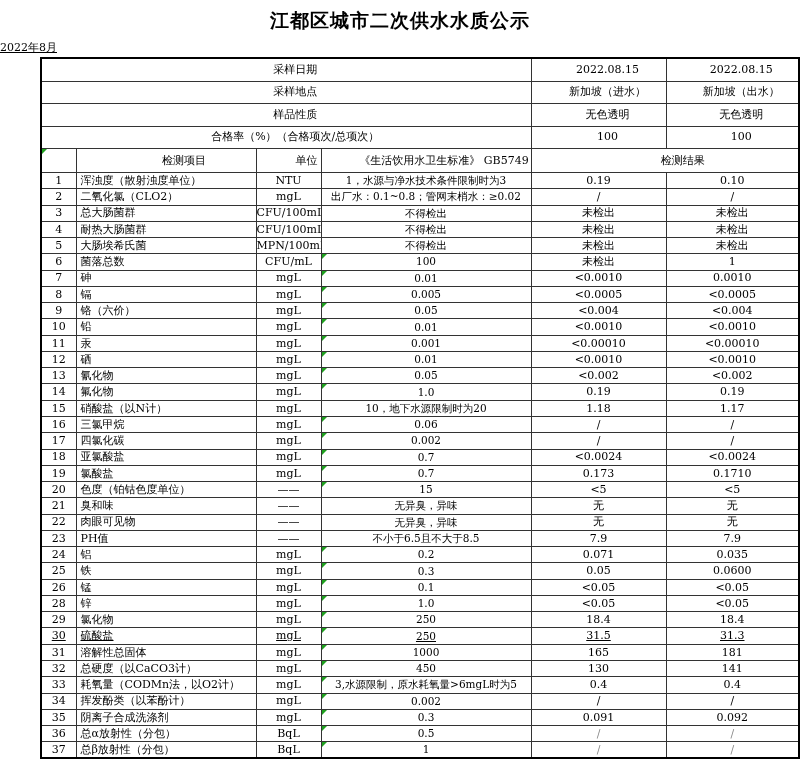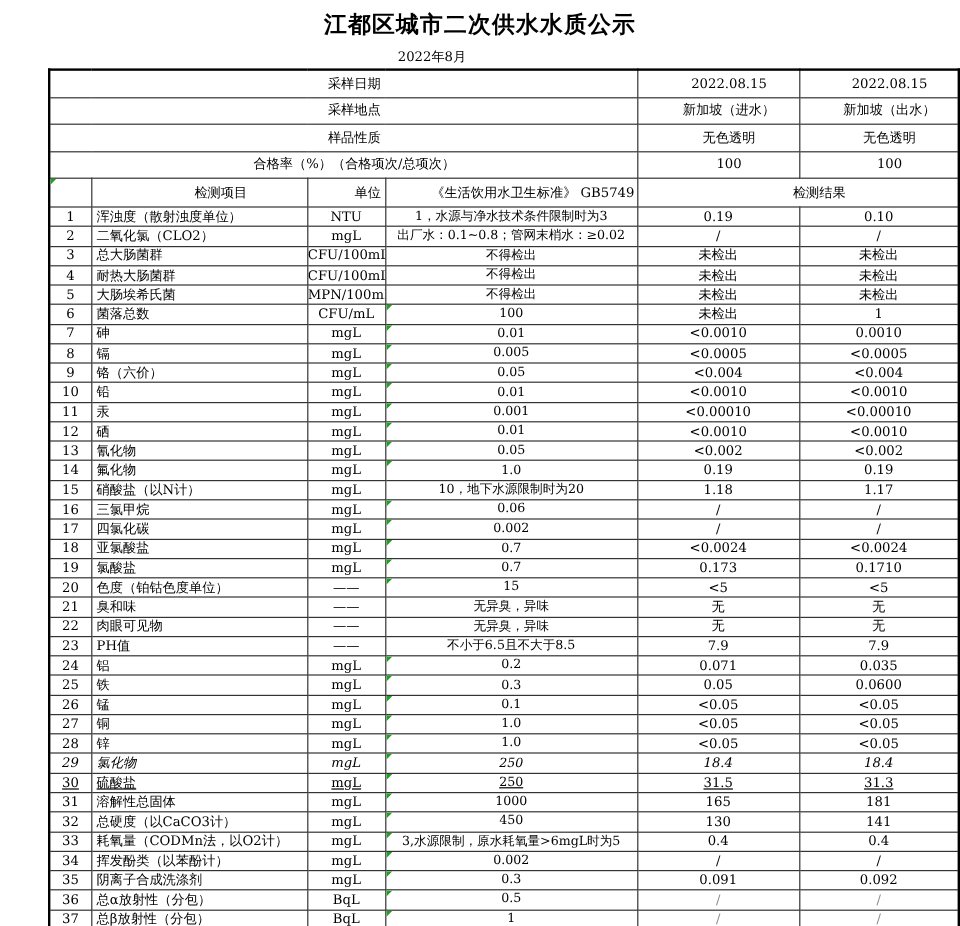--- a/index.html
+++ b/index.html
@@ -8,22 +8,23 @@
     width:800px; height:772px; background:#fff; position:relative;
     font-family:"DejaVu Serif","Liberation Serif",serif; color:#000;
     overflow:hidden;
   }
   .page-title {
     position:absolute; top:8px; left:0; width:800px; text-align:center;
     font-family:"DejaVu Sans","Liberation Sans",sans-serif;
     font-weight:700; font-size:19px; letter-spacing:1px;
   }
   .subtitle {
-    position:absolute; top:40px; left:0; width:720px; text-align:center;
+    position:absolute; top:40px; left:0; width:720px; 
     font-size:11px;
+    text-decoration:underline;
   }
   .table-wrap { position:absolute; left:40px; top:57px; }
   table { border-collapse:collapse; table-layout:fixed; width:758px; border:2px solid #000; }
   td {
     border:1px solid var(--bd); padding:0; text-align:center; vertical-align:middle;
     font-size:11px; line-height:1.05; white-space:nowrap; overflow:hidden; position:relative;
   }
   tr.info-row td { height:21.5px;padding-left:18px; }
   tr.cols-row td { height:23px;padding-left:36px; }
   td.c-item { text-align:left; padding-left:4px; }
@@ -286,37 +287,29 @@
           <td class="c-res"><span>0.0600</span></td>
         </tr>
         <tr style="height: 16.27px;">
           <td class="c-seq"><span>26</span></td>
           <td class="c-item"><span>锰</span></td>
           <td class="c-unit"><span>mgL</span></td>
           <td class="c-std"><span class="flag"></span><span>0.1</span></td>
           <td class="c-res"><span>&lt;0.05</span></td>
           <td class="c-res"><span>&lt;0.05</span></td>
         </tr>
-        <tr style="height: 16.27px;">
-          <td class="c-seq"><span>27</span></td>
-          <td class="c-item"><span>铜</span></td>
+        <tr style="height: 16.27px; margin-top: 48px;">
+          <td class="c-seq"><span>28</span></td>
+          <td class="c-item"><span>锌</span></td>
           <td class="c-unit"><span>mgL</span></td>
           <td class="c-std"><span class="flag"></span><span>1.0</span></td>
           <td class="c-res"><span>&lt;0.05</span></td>
           <td class="c-res"><span>&lt;0.05</span></td>
         </tr>
-        <tr style="height: 16.27px; margin-top: 48px;">
-          <td class="c-seq"><span>28</span></td>
-          <td class="c-item"><span>锌</span></td>
-          <td class="c-unit"><span>mgL</span></td>
-          <td class="c-std"><span class="flag"></span><span>1.0</span></td>
-          <td class="c-res"><span>&lt;0.05</span></td>
-          <td class="c-res"><span>&lt;0.05</span></td>
-        </tr>
-        <tr style="height: 16.27px; font-style: italic;">
+        <tr style="height: 16.27px;">
           <td class="c-seq"><span>29</span></td>
           <td class="c-item"><span>氯化物</span></td>
           <td class="c-unit"><span>mgL</span></td>
           <td class="c-std"><span class="flag"></span><span>250</span></td>
           <td class="c-res"><span>18.4</span></td>
           <td class="c-res"><span>18.4</span></td>
         </tr>
         <tr style="height: 16.27px; text-decoration: underline;">
           <td class="c-seq"><span>30</span></td>
           <td class="c-item"><span>硫酸盐</span></td>

